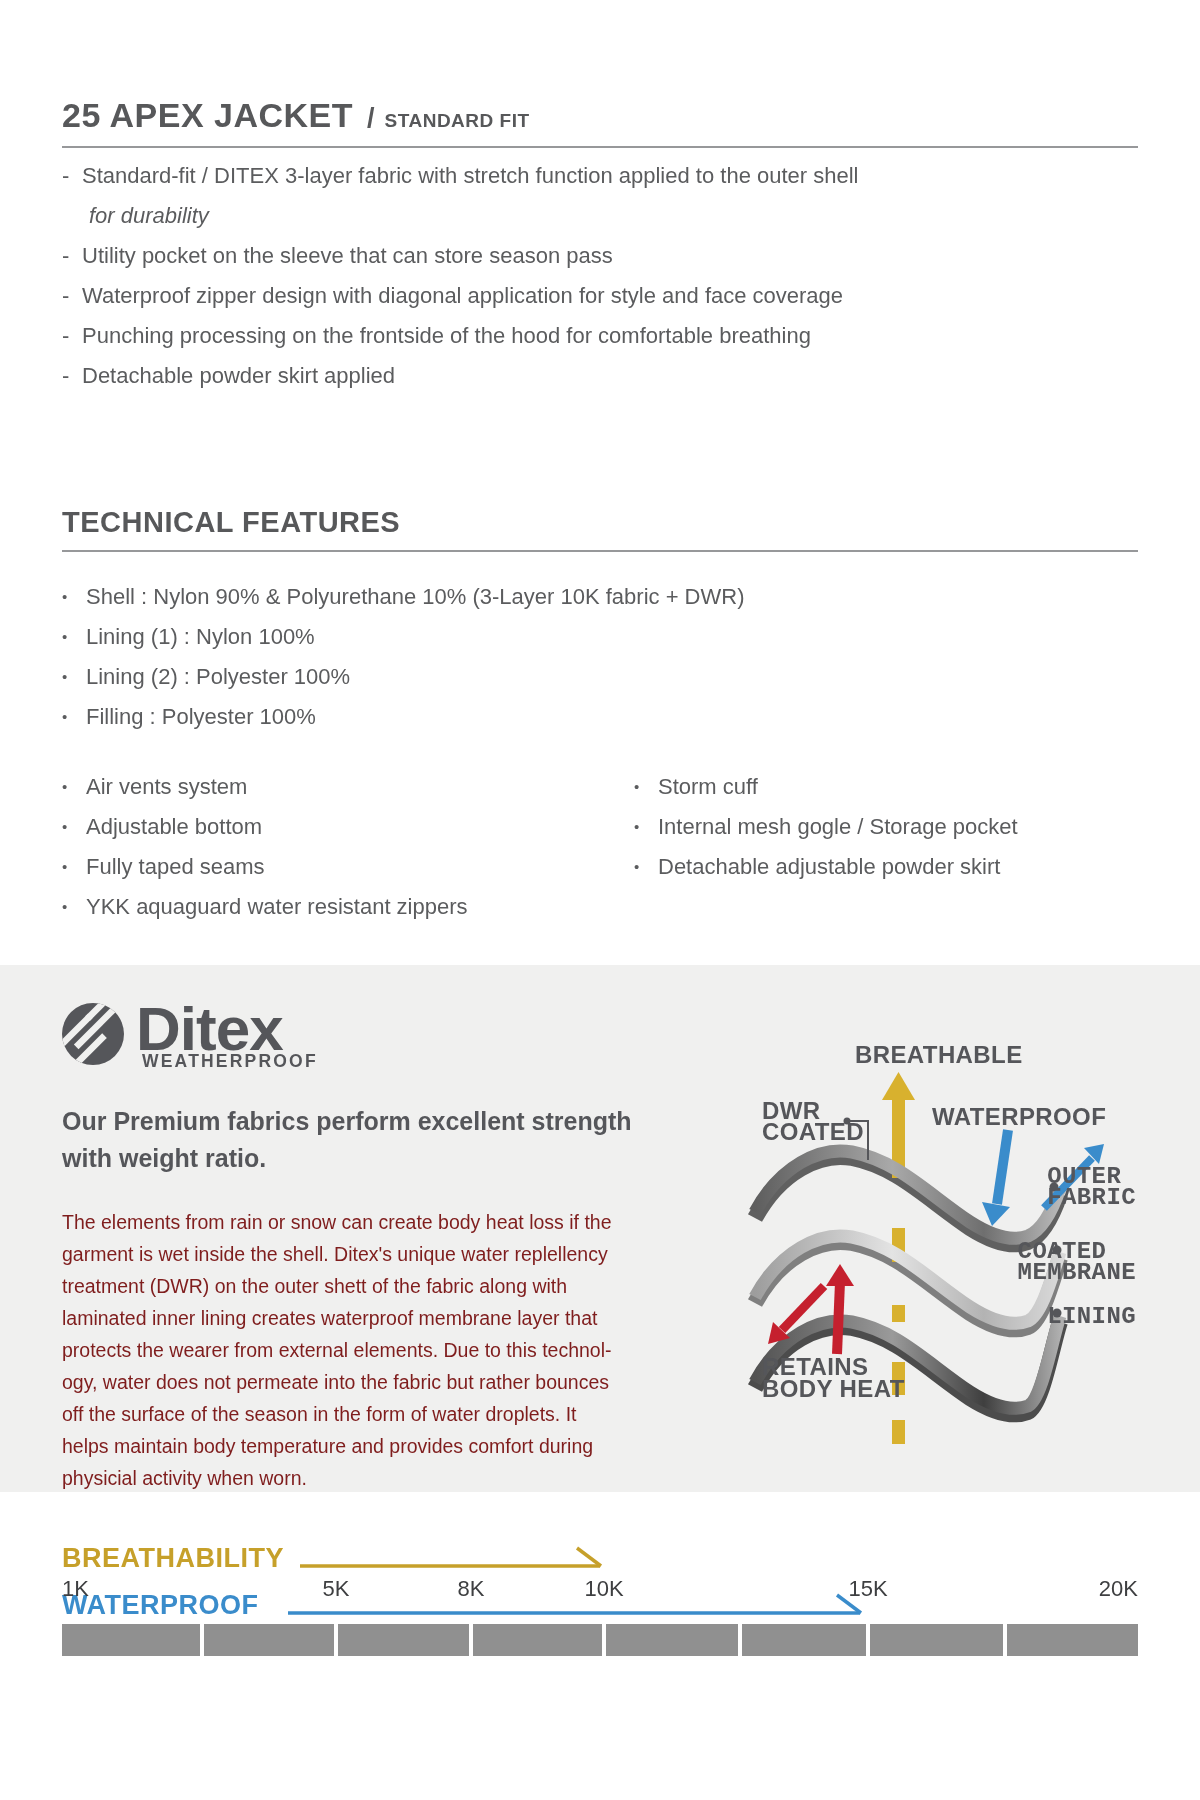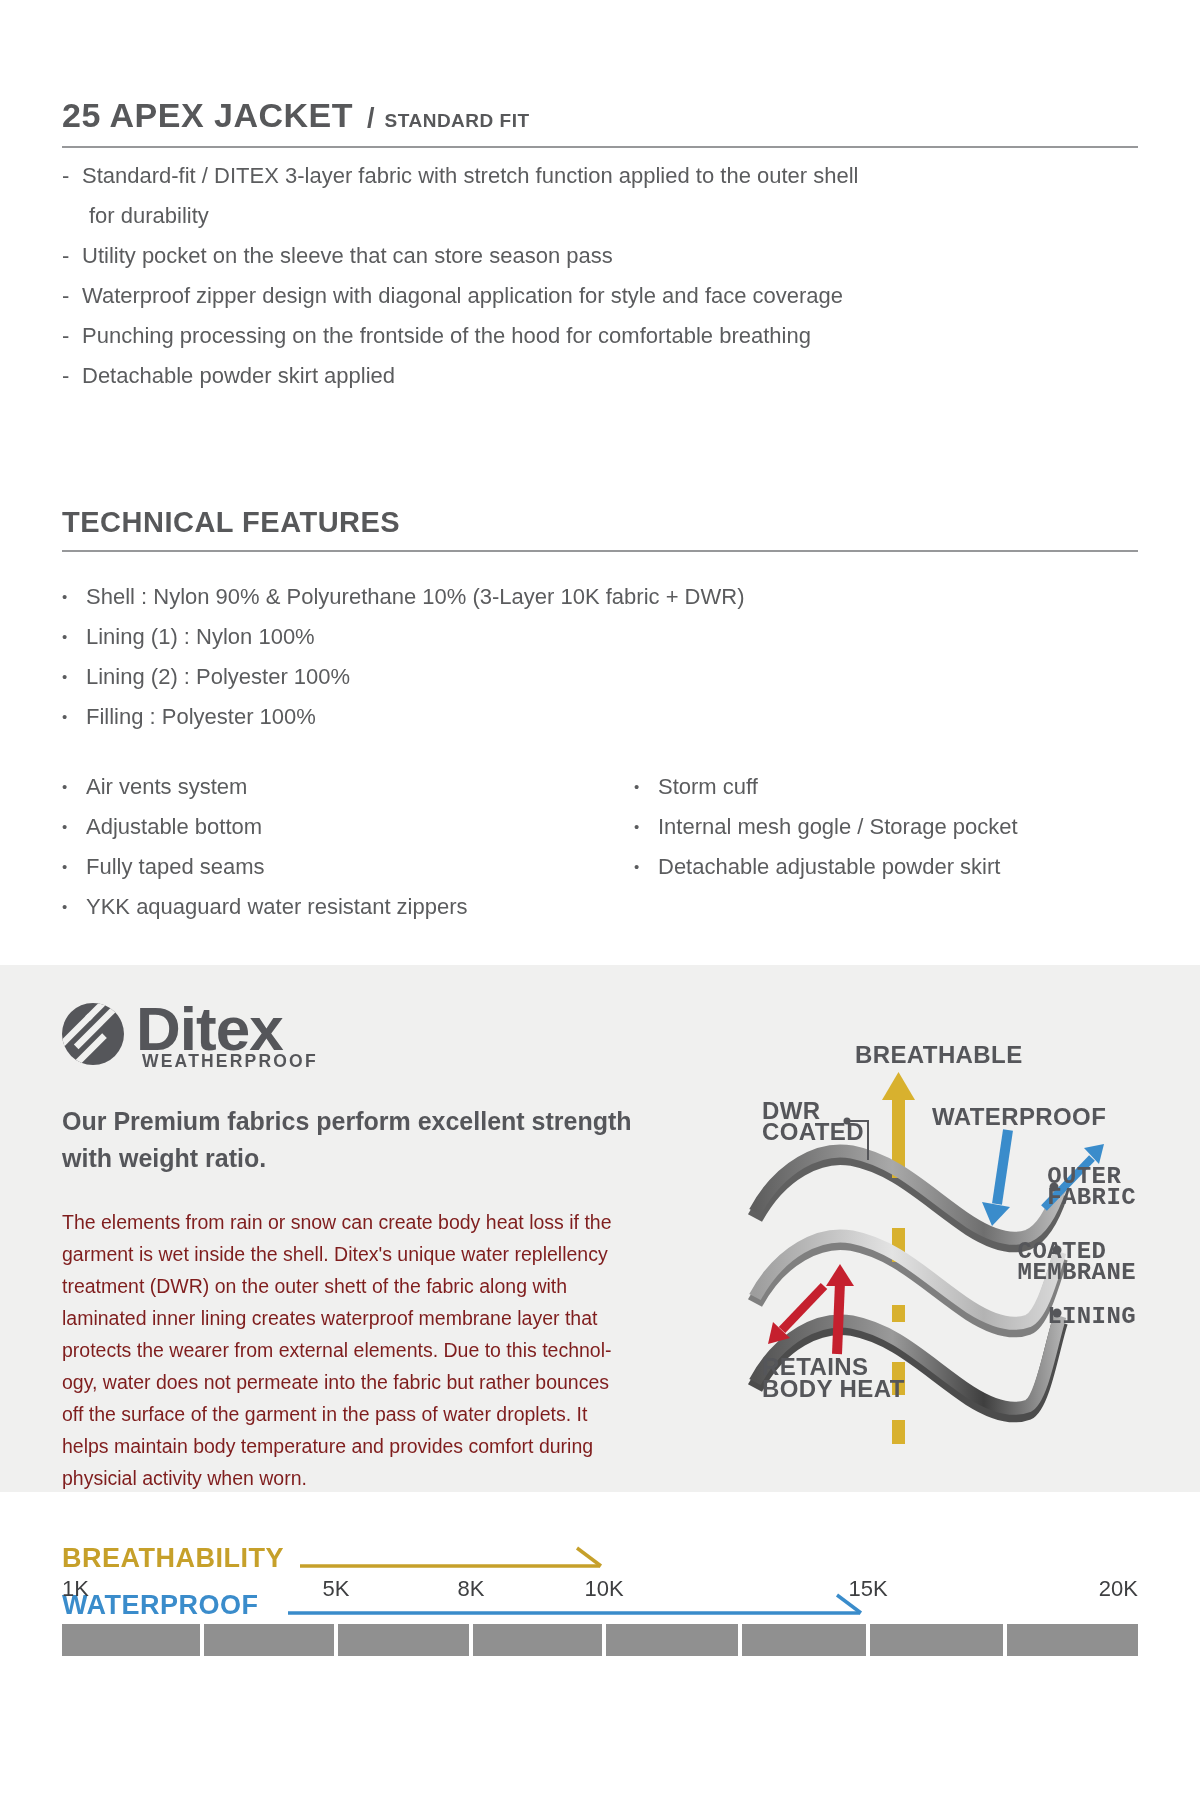--- a/index.html
+++ b/index.html
@@ -11,21 +11,21 @@
   .title-row{left:62px;top:96px;display:flex;align-items:baseline;white-space:nowrap;}
   .title-main{font-size:34px;font-weight:700;letter-spacing:.5px;color:#57585A;}
   .title-sep{font-size:27px;font-weight:700;margin:0 10px 0 14px;color:#57585A;}
   .title-fit{font-size:19px;font-weight:700;letter-spacing:.5px;color:#57585A;}
   .rule{left:62px;width:1076px;height:2px;background:#97989A;}
 
   
   .intro{left:62px;top:156px;width:1080px;}
   .intro .item{display:flex;font-size:22px;line-height:40px;color:#5B5C5E;white-space:nowrap;}
   .intro .dash{width:20px;flex:0 0 20px;}
-  .intro .cont{padding-left:7px;}
+  .intro .cont{padding-left:7px;font-style:italic;}
 
   
   .tech-heading{left:62px;top:506px;font-size:29px;font-weight:700;letter-spacing:.5px;color:#57585A;}
   .list{left:62px;width:1080px;}
   .list .item{display:flex;font-size:22px;line-height:40px;color:#5B5C5E;white-space:nowrap;}
   .list .dot{width:24px;flex:0 0 24px;font-size:15px;color:#5B5C5E;}
   .col-right{left:634px;}
 
   
   .band{left:0;top:965px;width:1200px;height:527px;background:#F0F0EF;}
@@ -169,21 +169,21 @@
     <div>Our Premium fabrics perform excellent strength</div>
     <div>with weight ratio.</div>
   </div>
   <div class="abs ditex-body">
     <div>The elements from rain or snow can create body heat loss if the</div>
     <div>garment is wet inside the shell. Ditex's unique water replellency</div>
     <div>treatment (DWR)  on the outer shett of the fabric along with</div>
     <div>laminated inner lining creates waterproof membrane layer that</div>
     <div>protects the wearer from external elements. Due to this technol-</div>
     <div>ogy, water does not permeate into the fabric but rather bounces</div>
-    <div>off the surface of the garment in the pass of water droplets. It</div>
+    <div>off the surface of the season in the form of water droplets. It</div>
     <div>helps maintain body temperature and provides comfort during</div>
     <div>physicial activity when worn.</div>
   </div>
 
   <div class="abs diagram">
     <svg width="500" height="480" viewBox="0 0 500 480">
       <defs>
         <linearGradient id="g1" x1="0" y1="0" x2="1" y2="0">
           <stop offset="0" stop-color="#5e5e5e"></stop>
             <stop offset="0.45" stop-color="#a9a9a9"></stop>

